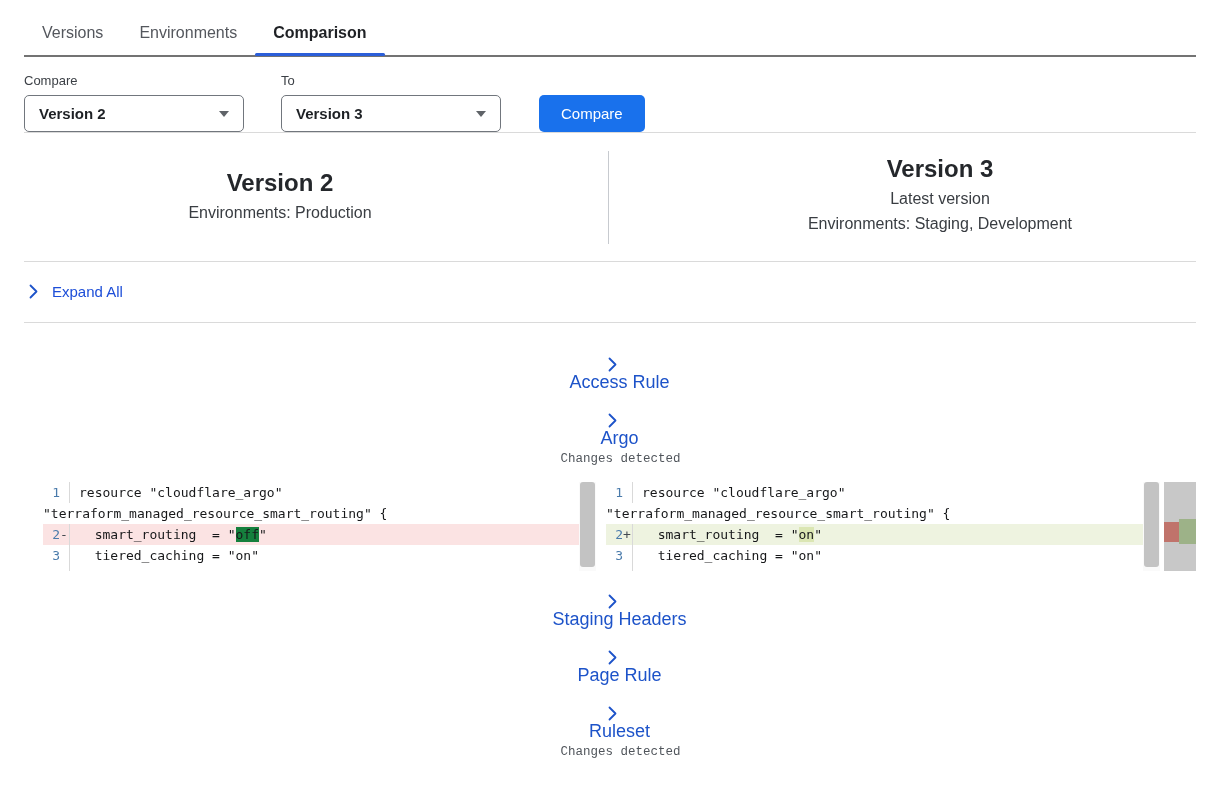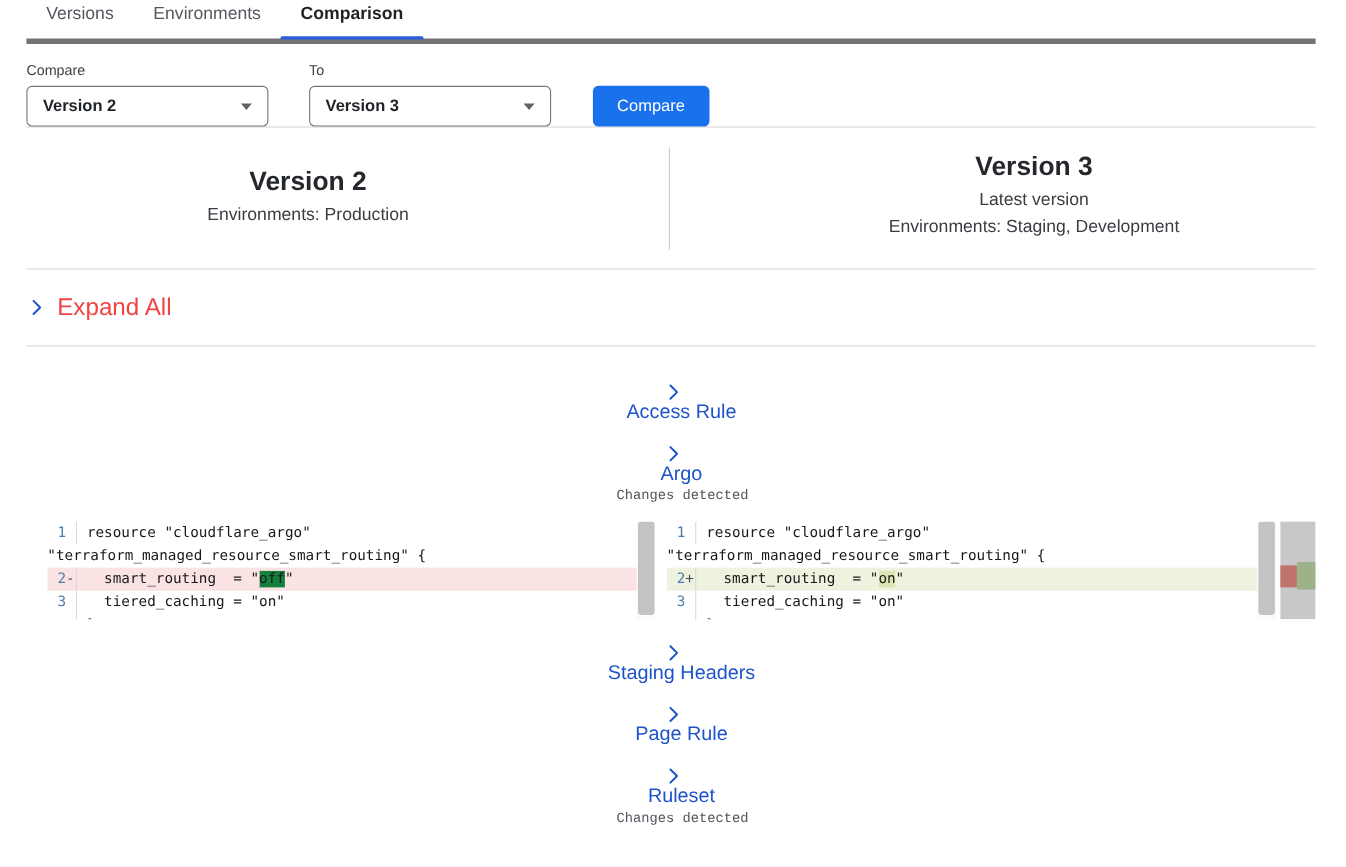--- a/index.html
+++ b/index.html
@@ -6,21 +6,21 @@
   html,body { margin:0; padding:0; }
   body {
     width:1224px; height:788px; overflow:hidden;
     background:#ffffff;
     font-family:"Liberation Sans", sans-serif;
     color:#1f2125;
   }
   .page { padding:0 28px 0 24px; }
 
   
-  .tabs { display:flex; align-items:flex-end; border-bottom:5px solid #737373; }
+  .tabs { display:flex; align-items:flex-end; padding-top:20px; border-bottom:2px solid #737373; }
   .tab { padding:4px 18px 13px; font-size:16px; color:#54575d; position:relative; cursor:default; }
   .tab.active { color:#1f2125; font-weight:700; }
   .tab.active::after { content:''; position:absolute; left:0; right:0; bottom:-1px; height:3px; background:#2b5ed9; border-radius:2px; }
 
   
   .form-row { display:flex; align-items:flex-end; margin-top:16px; }
   .field { margin-right:37px; }
   .field .lbl { font-size:13px; color:#3c4046; margin-bottom:7px; }
   .select {
     width:220px; height:37px; border:1px solid #71767d; border-radius:5px;
@@ -43,21 +43,21 @@
   .vh-left { width:584px; padding-right:72px; text-align:center; }
   .vh-right { flex:1; padding-left:75px; text-align:center; }
   .vh-title { font-size:24px; font-weight:600; color:#24272b; }
   .vh-left .vh-title { margin-top:36px; }
   .vh-right .vh-title { margin-top:22px; }
   .vh-sub { font-size:16px; color:#393d42; margin-top:7px; }
   .vh-divider { width:1px; background:#c7cacf; height:93px; margin-top:18px; }
 
   
   .expand-row { display:flex; align-items:center; padding:21px 0 22px 5px; cursor:pointer; }
-  .expand-row .link-lbl { font-size:22px; color:#ef4444; margin-left:14px; }
+  .expand-row .link-lbl { font-size:15px; color:#1d4ed8; margin-left:14px; }
   .sections { margin-top:24px; }
   .section-row { display:flex; align-items:center; padding:10px 0 10px 5px; cursor:pointer;flex-direction:column; }
   .section-row .link-lbl { font-size:18px; color:#1d53c9; margin-left:14px; }
   .badge { font-size:12.5px; color:#50555b; margin-left:16px; padding-top:3px;font-family:Liberation Mono, monospace; }
   .chev { flex:0 0 auto; display:block; }
 
   
   .diff-wrap { display:flex; margin:6px 0 13px 19px; }
   .diff-panel { height:89px; overflow:hidden; display:flex; position:relative; background:#fff; }
   .diff-panel.left { width:553px; margin-right:10px; }

